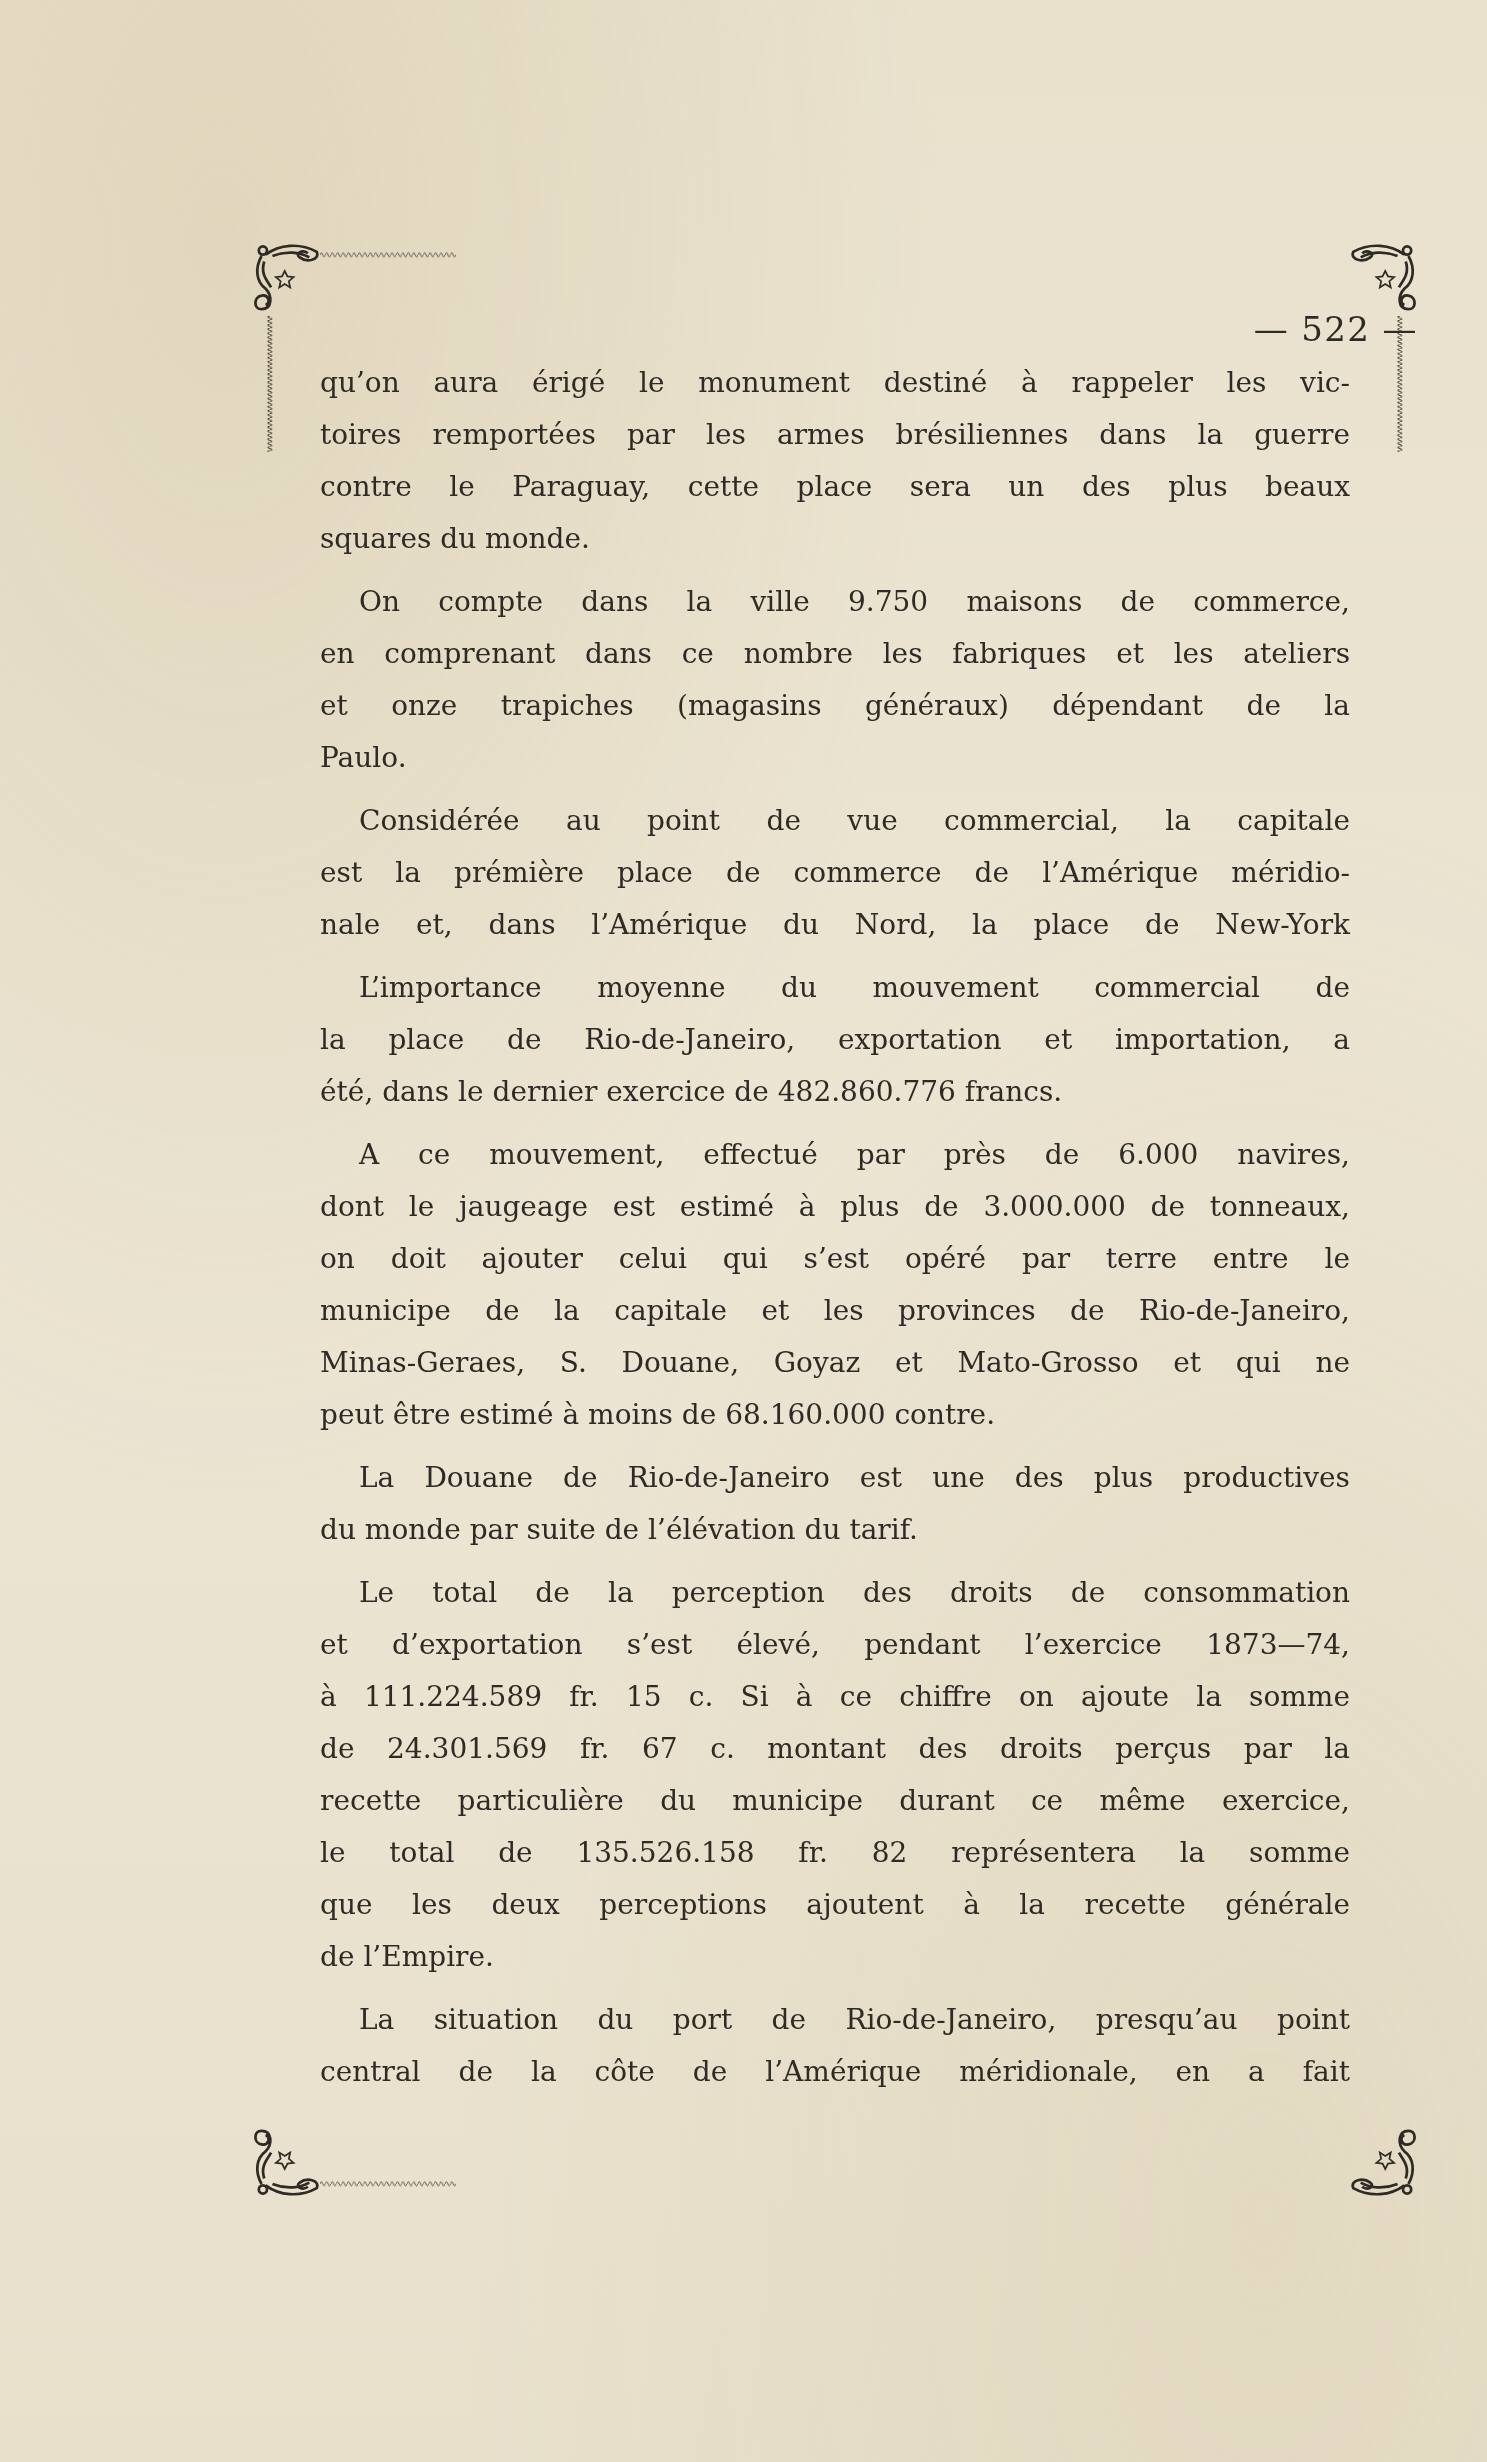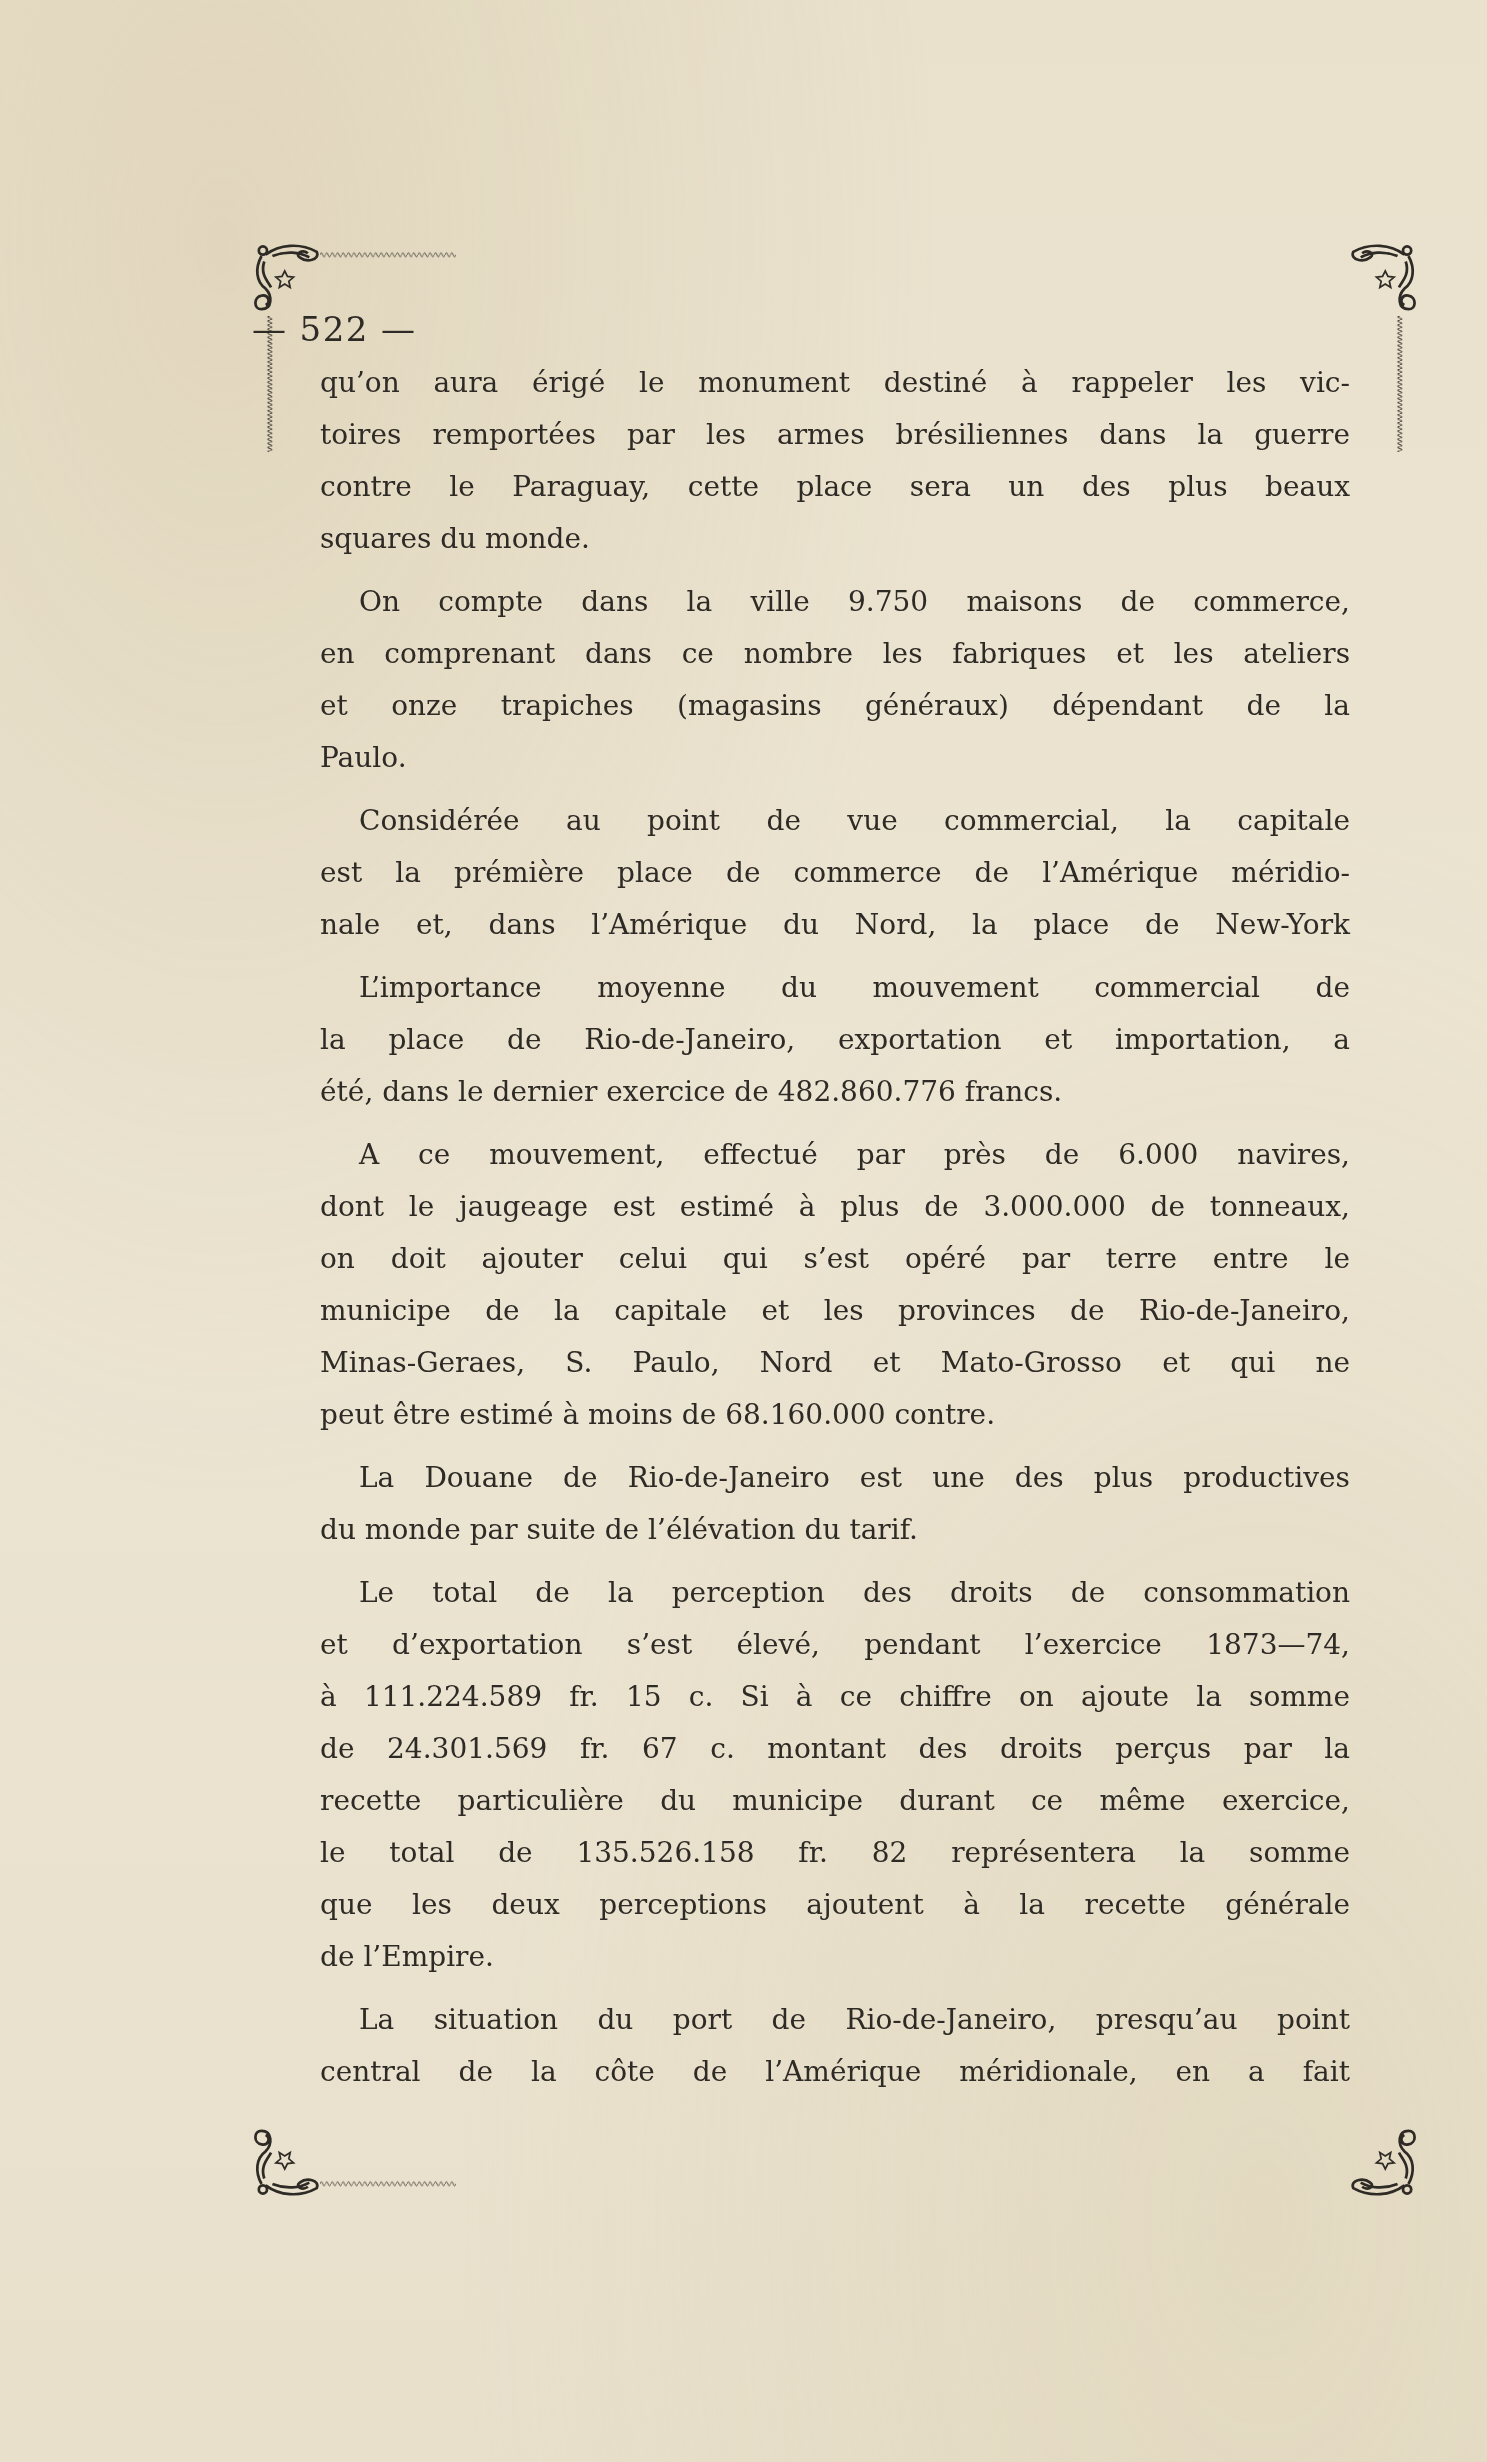--- a/index.html
+++ b/index.html
@@ -19,21 +19,21 @@
   .border-bottom { bottom: 8.2px; }
   .border-left, .border-right { position: absolute; top: 75px; bottom: 75px; width: 13.6px; }
   .border-left { left: 11px; }
   .border-right { right: 11px; }
   .corner { position: absolute; width: 75px; height: 75px; }
   .corner.tl { left: 0; top: 0; }
   .corner.tr { right: 0; top: 0; transform: scaleX(-1); }
   .corner.bl { left: 0; bottom: 0; transform: scaleY(-1); }
   .corner.br { right: 0; bottom: 0; transform: scale(-1,-1); }
   .page-number {
-    position: absolute; left: 0; right: 0; top: 68px; text-align: left;
+    position: absolute; left: 0; right: 0; top: 68px; text-align: right;
     font-size: 34px; letter-spacing: 1.4px;
   }
   .text-block {
     position: absolute; left: 68px; width: 1030px; top: 116px;
     font-size: 28px; line-height: 52px;
   }
   .line { display: block; height: 52px; white-space: nowrap; text-align: justify; text-align-last: justify; }
   .line.last { text-align-last: left; }
   .line.indent { padding-left: 39px; }
   .para-gap { height: 11px; }
@@ -133,21 +133,21 @@
         <span class="line indent">L’importance moyenne du mouvement commercial de</span>
         <span class="line">la place de Rio-de-Janeiro, exportation et importation, a</span>
         <span class="line last">été, dans le dernier exercice de 482.860.776 francs.</span>
       </div>
       <div class="para-gap"></div>
       <div>
         <span class="line indent">A ce mouvement, effectué par près de 6.000 navires,</span>
         <span class="line">dont le jaugeage est estimé à plus de 3.000.000 de tonneaux,</span>
         <span class="line">on doit ajouter celui qui s’est opéré par terre entre le</span>
         <span class="line">municipe de la capitale et les provinces de Rio-de-Janeiro,</span>
-        <span class="line">Minas-Geraes, S. Paulo, Nord et Mato-Grosso et qui ne</span>
+        <span class="line">Minas-Geraes, S. Douane, Goyaz et Mato-Grosso et qui ne</span>
         <span class="line last">peut être estimé à moins de 68.160.000 contre.</span>
       </div>
       <div class="para-gap"></div>
       <div>
         <span class="line indent">La Douane de Rio-de-Janeiro est une des plus productives</span>
         <span class="line last">du monde par suite de l’élévation du tarif.</span>
       </div>
       <div class="para-gap"></div>
       <div>
         <span class="line indent">Le total de la perception des droits de consommation</span>

